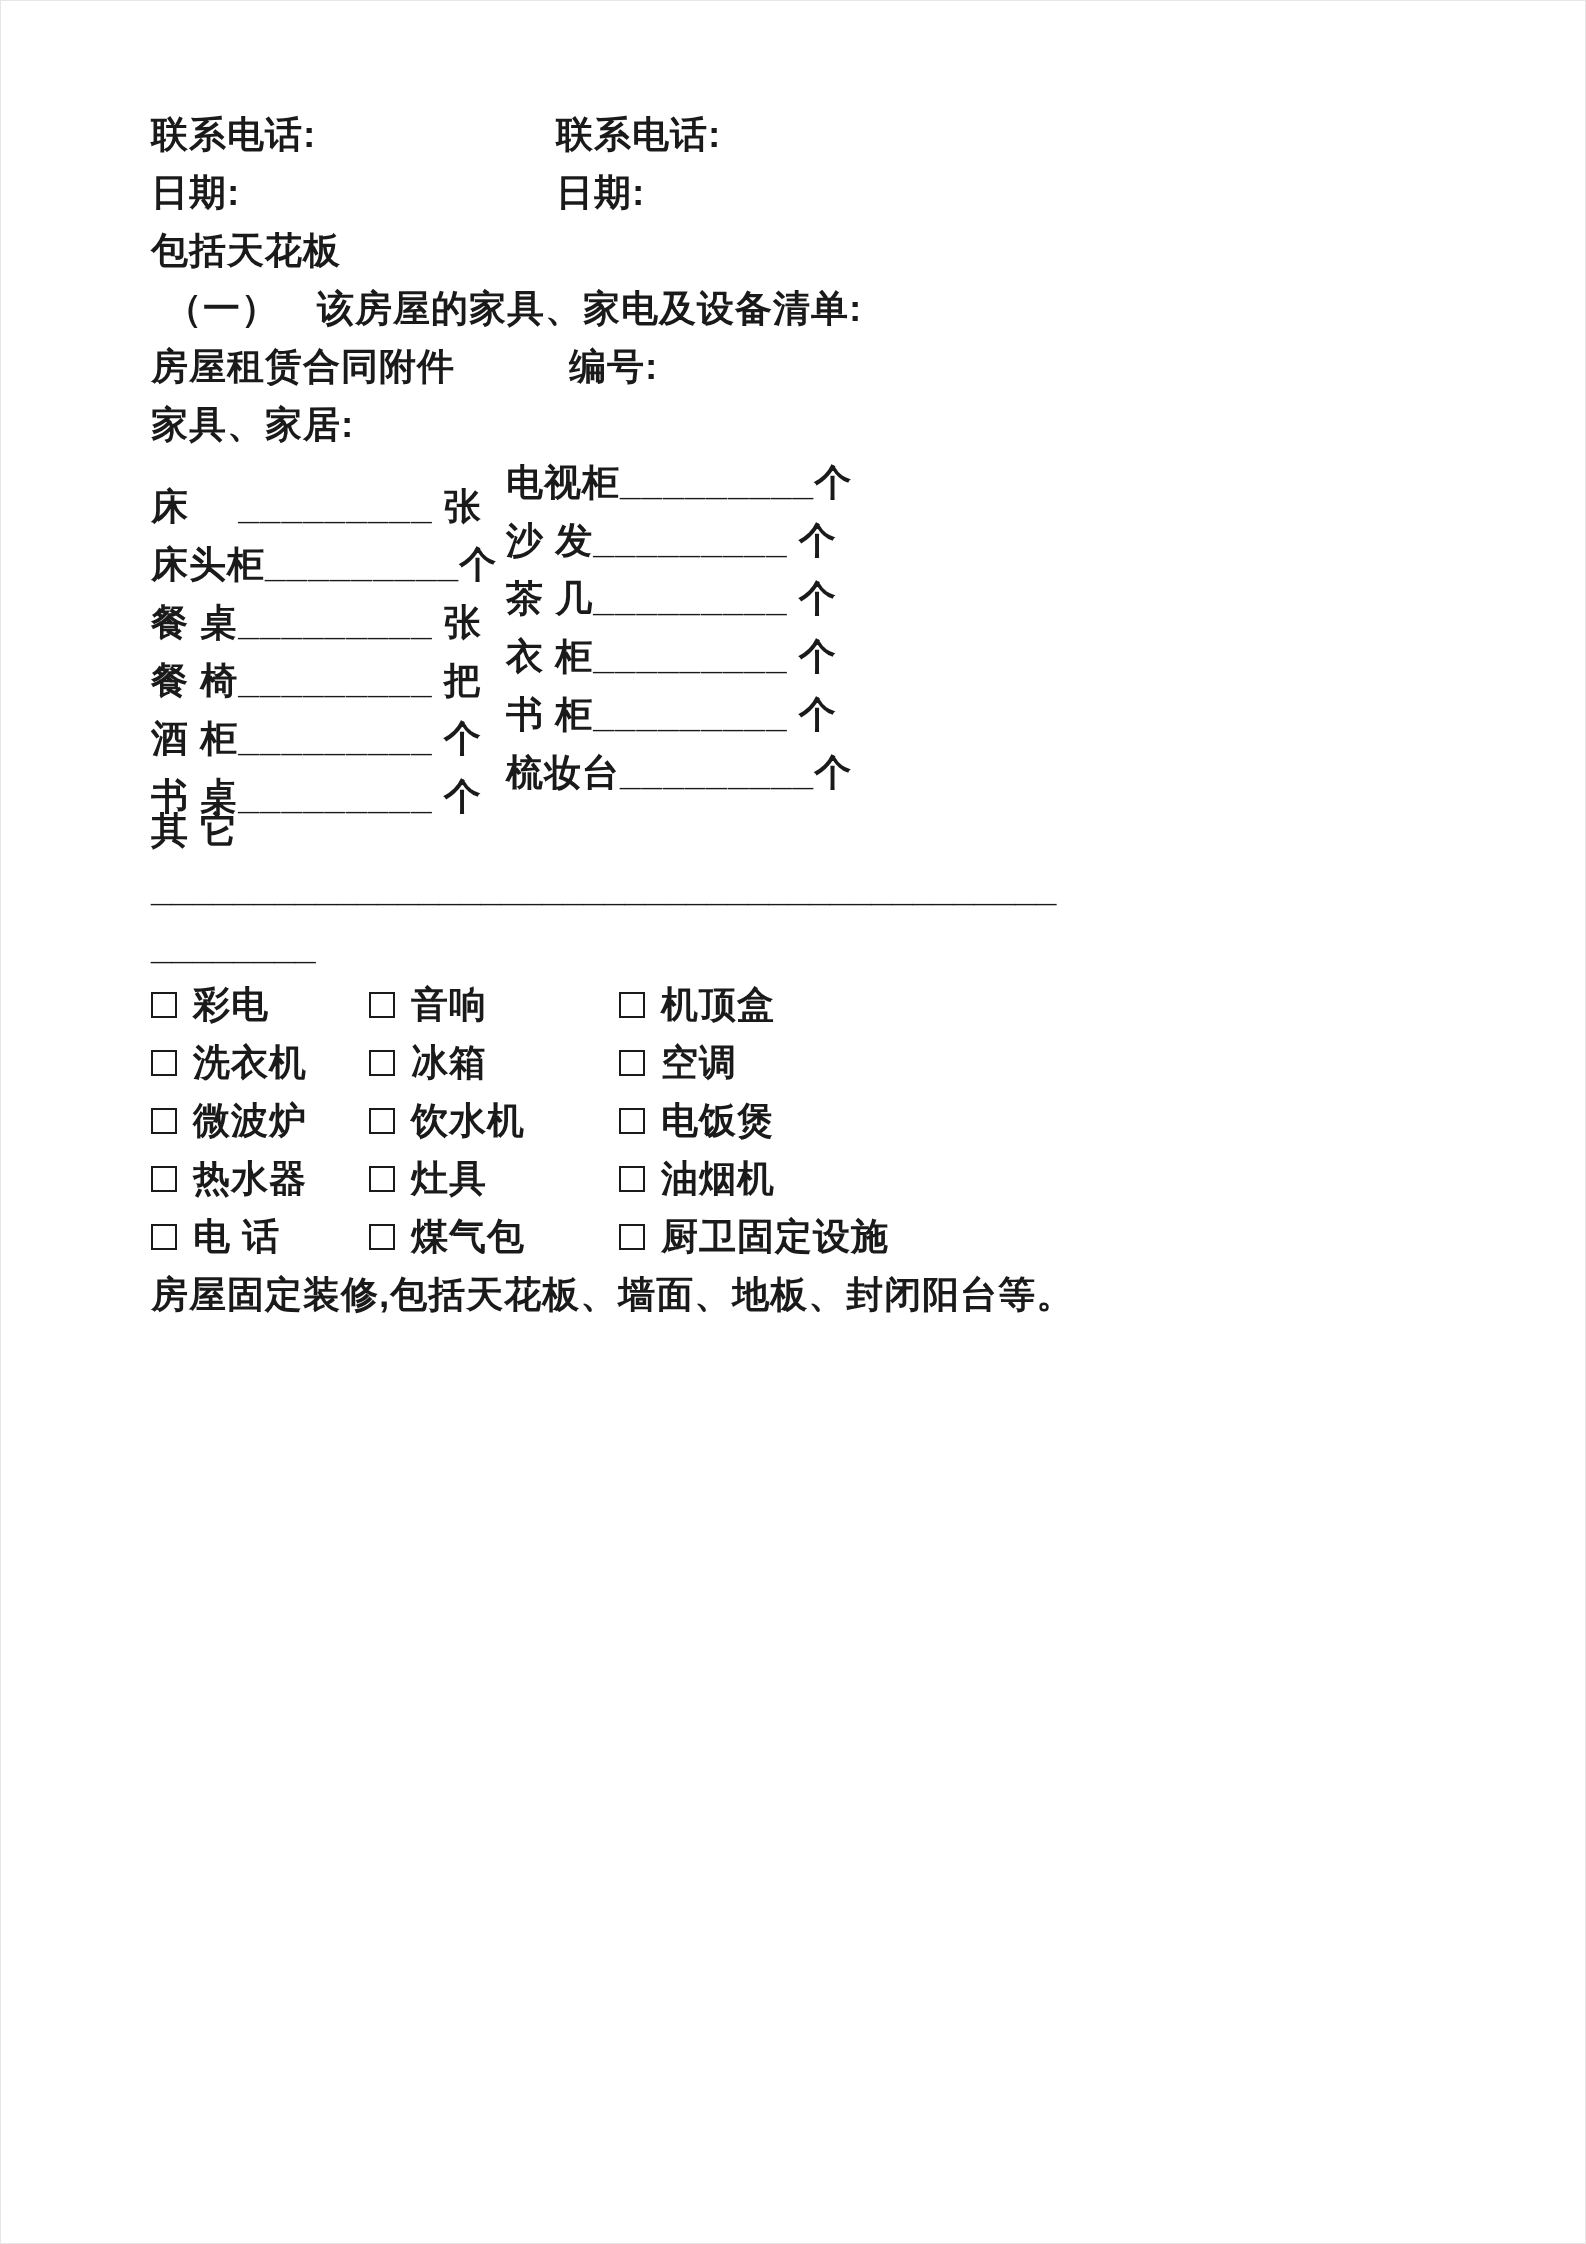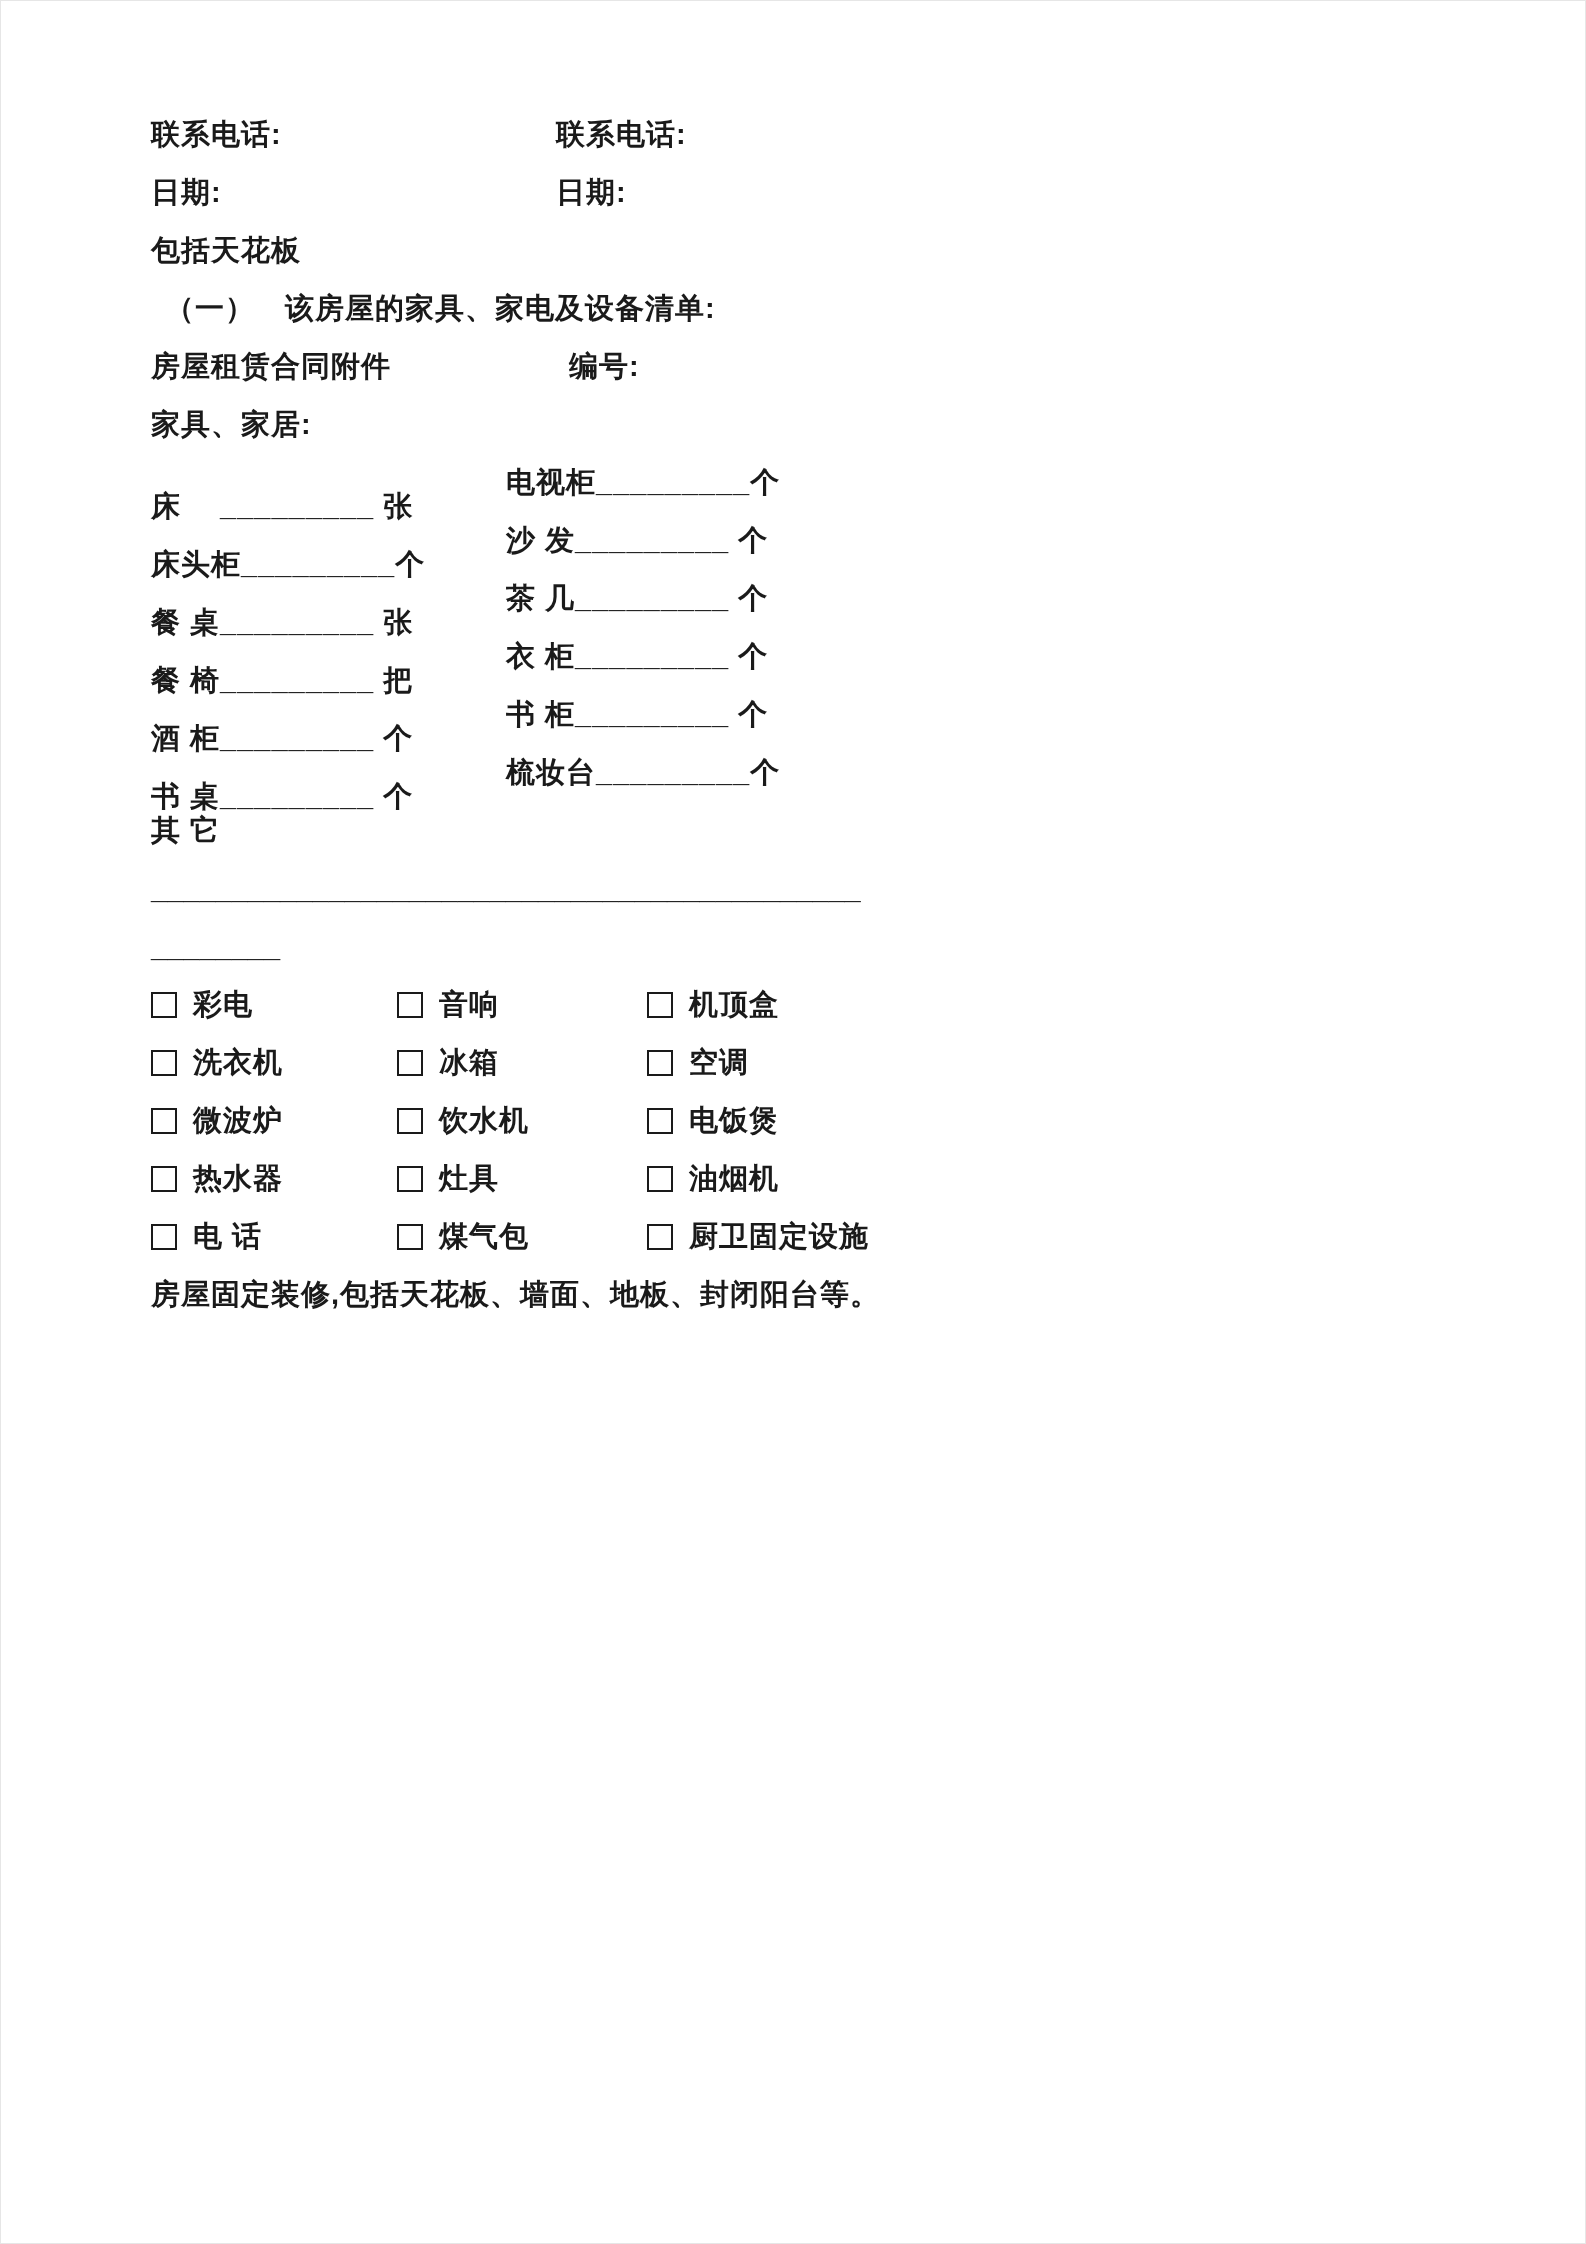--- a/index.html
+++ b/index.html
@@ -12,39 +12,39 @@
     border: 1px solid #e6e6e6;
     font-family: "Liberation Sans", "DejaVu Sans", sans-serif;
     color: #1a1a1a;
     overflow: hidden;
   }
   .doc {
     position: absolute;
     left: 150px;
     top: 105px;
     right: 140px;
-    font-size: 29px;
+    font-size: 37px;
     font-weight: 700;
     letter-spacing: 1px;
   }
   .row {
     height: 58px;
     display: flex;
     align-items: center;
     white-space: nowrap;
   }
   
   .col-l { display: inline-block; width: 405px; }
   
   .col-att { display: inline-block; width: 418px; }
   
   .f-left { display: inline-block; width: 355px; margin-top: 48px; }
   
   .cbc1 { display: inline-flex; align-items: center; width: 218px; }
-  .cbc2 { display: inline-flex; align-items: center; width: 250px; margin-left: 28px; }
+  .cbc2 { display: inline-flex; align-items: center; width: 250px; }
   .cbc3 { display: inline-flex; align-items: center; }
   .cb {
     width: 26px;
     height: 26px;
     border: 2px solid #1a1a1a;
     display: inline-block;
     margin-right: 16px;
     flex: 0 0 auto;
   }
   .fill-line { letter-spacing: 0; }

